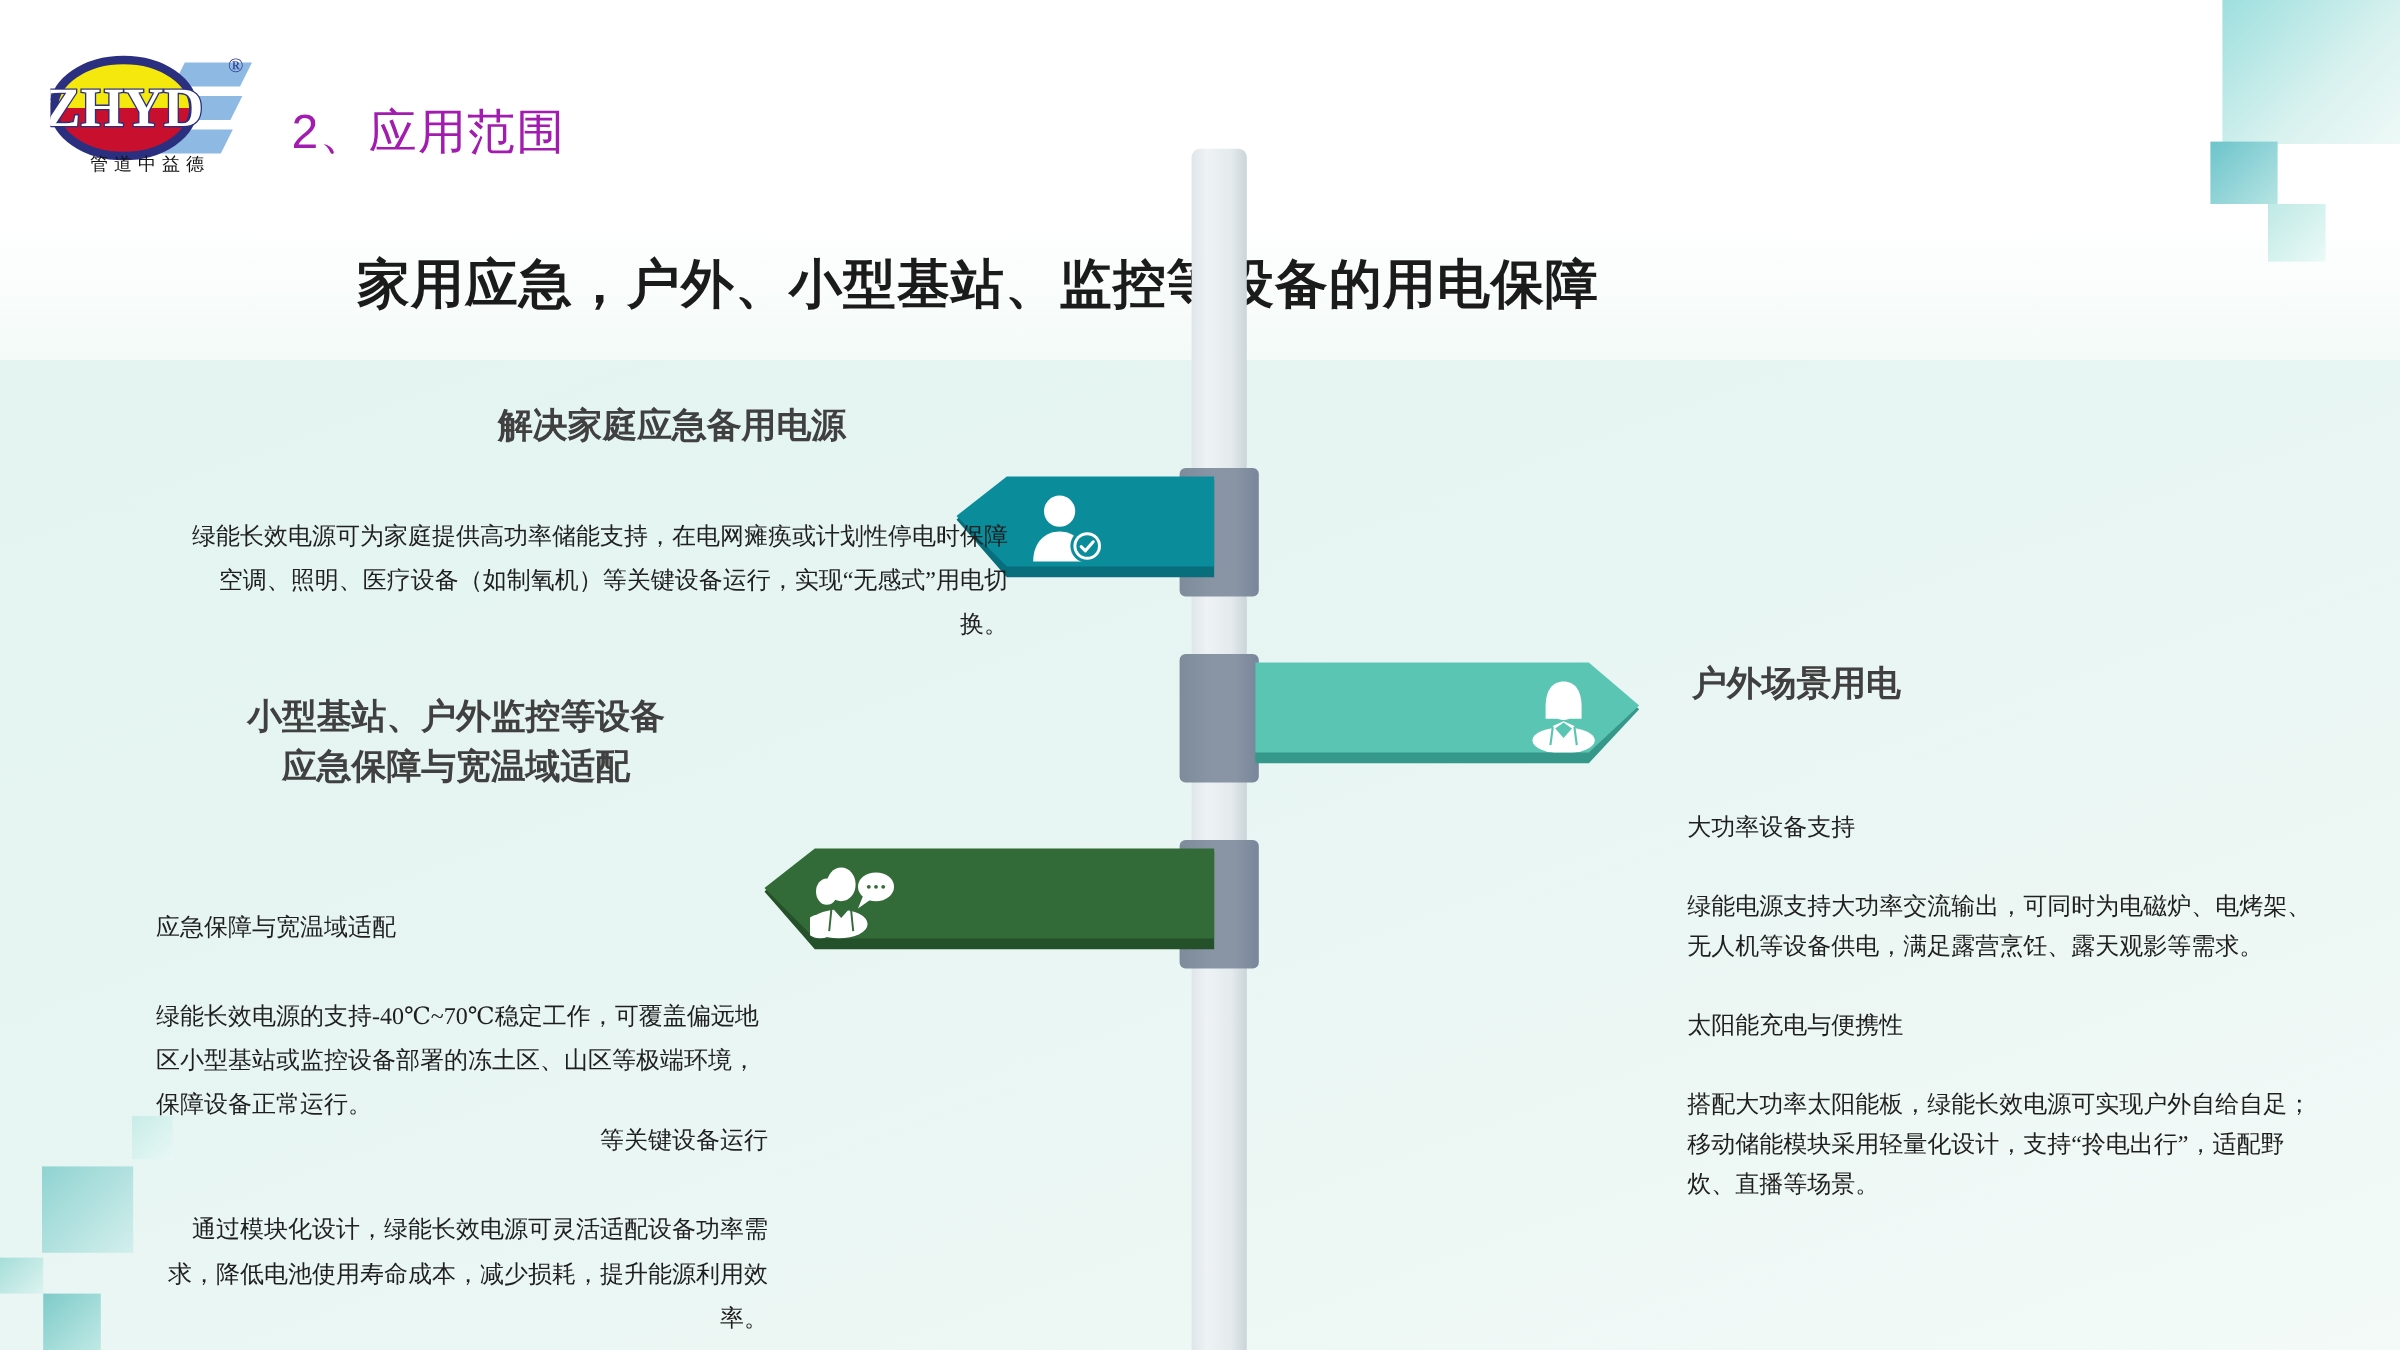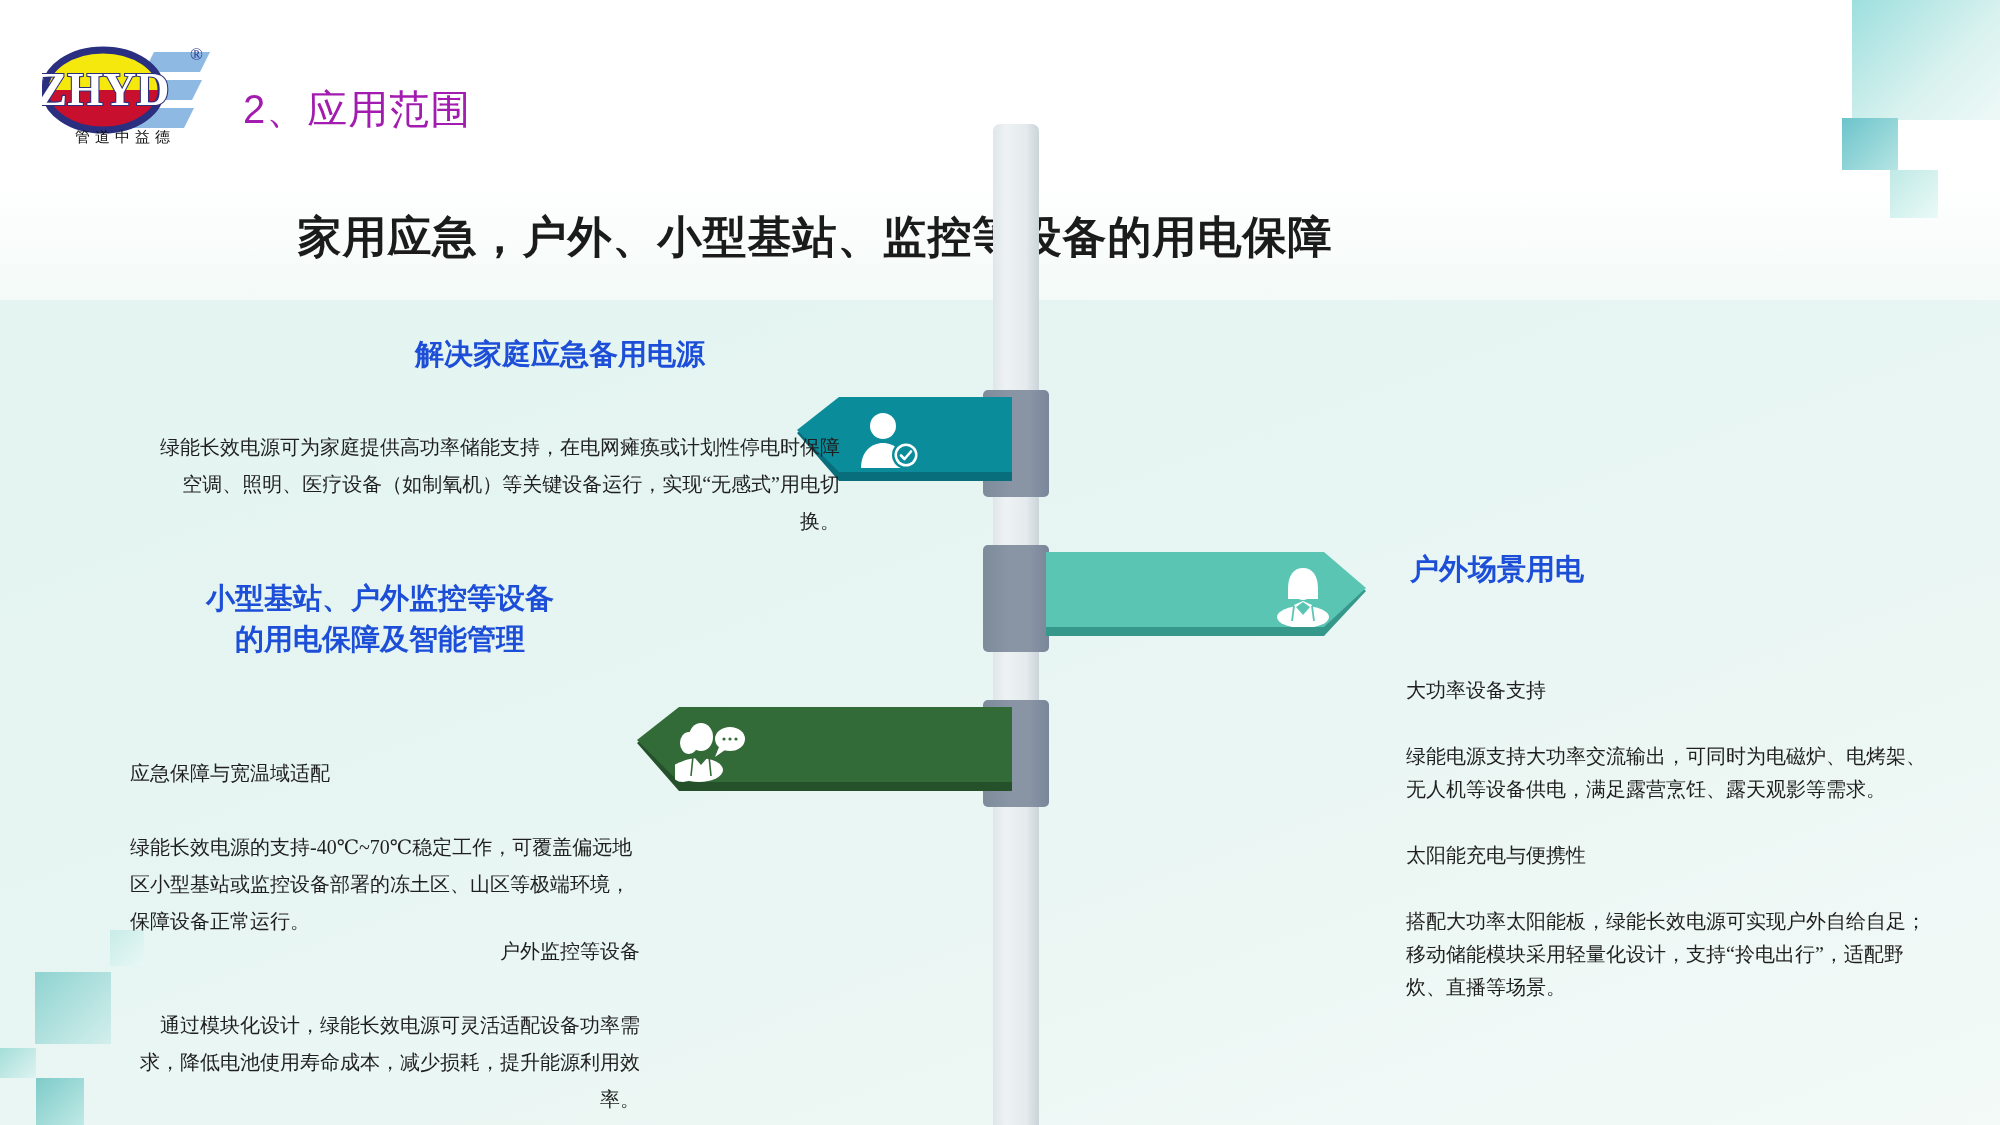--- a/index.html
+++ b/index.html
@@ -91,21 +91,21 @@
 
   .arrow-icon{position:absolute;}
   .icon-1{left:60px;top:18px;width:66px;height:62px;}
   .icon-2{left:224px;top:18px;width:66px;height:62px;}
   .icon-3{left:38px;top:18px;width:74px;height:62px;}
 
   
   .h-block{
     position:absolute;
     font-family:"Liberation Serif","DejaVu Serif",serif;
-    font-weight:700;color:#1d4ed8;white-space:pre-line;
+    font-weight:700;color:#404040;white-space:pre-line;
   }
   .p-block{
     position:absolute;
     font-family:"Liberation Serif","DejaVu Serif",serif;
     color:#1f1f1f;white-space:pre-line;margin-top:28px;
   }
 
   .head-1{left:260px;top:335px;width:600px;text-align:center;font-size:29px;}
   .para-1{left:150px;top:401px;width:690px;text-align:right;font-size:20px;line-height:37px;}
 
@@ -209,29 +209,29 @@
       <circle cx="49" cy="19" r="1.6" fill="#336b38"></circle>
       <circle cx="55" cy="19" r="1.6" fill="#336b38"></circle>
       <circle cx="61" cy="19" r="1.6" fill="#336b38"></circle>
     </svg>
   </div>
 
   <div class="h-block head-1">解决家庭应急备用电源</div>
   <div class="p-block para-1">绿能长效电源可为家庭提供高功率储能支持，在电网瘫痪或计划性停电时保障空调、照明、医疗设备（如制氧机）等关键设备运行，实现“无感式”用电切换。</div>
 
   <div class="h-block head-2">小型基站、户外监控等设备
-的用电保障及智能管理</div>
+应急保障与宽温域适配</div>
 
   <div class="p-block para-2">
     <span>应急保障与宽温域适配</span><br>
     <span>绿能长效电源的支持-40℃~70℃稳定工作，可覆盖偏远地区小型基站或监控设备部署的冻土区、山区等极端环境，保障设备正常运行。</span>
   </div>
 
   <div class="p-block para-3">
-    <span>户外监控等设备</span><br>
+    <span>等关键设备运行</span><br>
     <span>通过模块化设计，绿能长效电源可灵活适配设备功率需求，降低电池使用寿命成本，减少损耗，提升能源利用效率。</span>
   </div>
 
   <div class="h-block head-r">户外场景用电</div>
 
   <div class="p-block para-r1">
     <span>大功率设备支持</span><br>
     <span>绿能电源支持大功率交流输出，可同时为电磁炉、电烤架、无人机等设备供电，满足露营烹饪、露天观影等需求。</span>
   </div>
 

